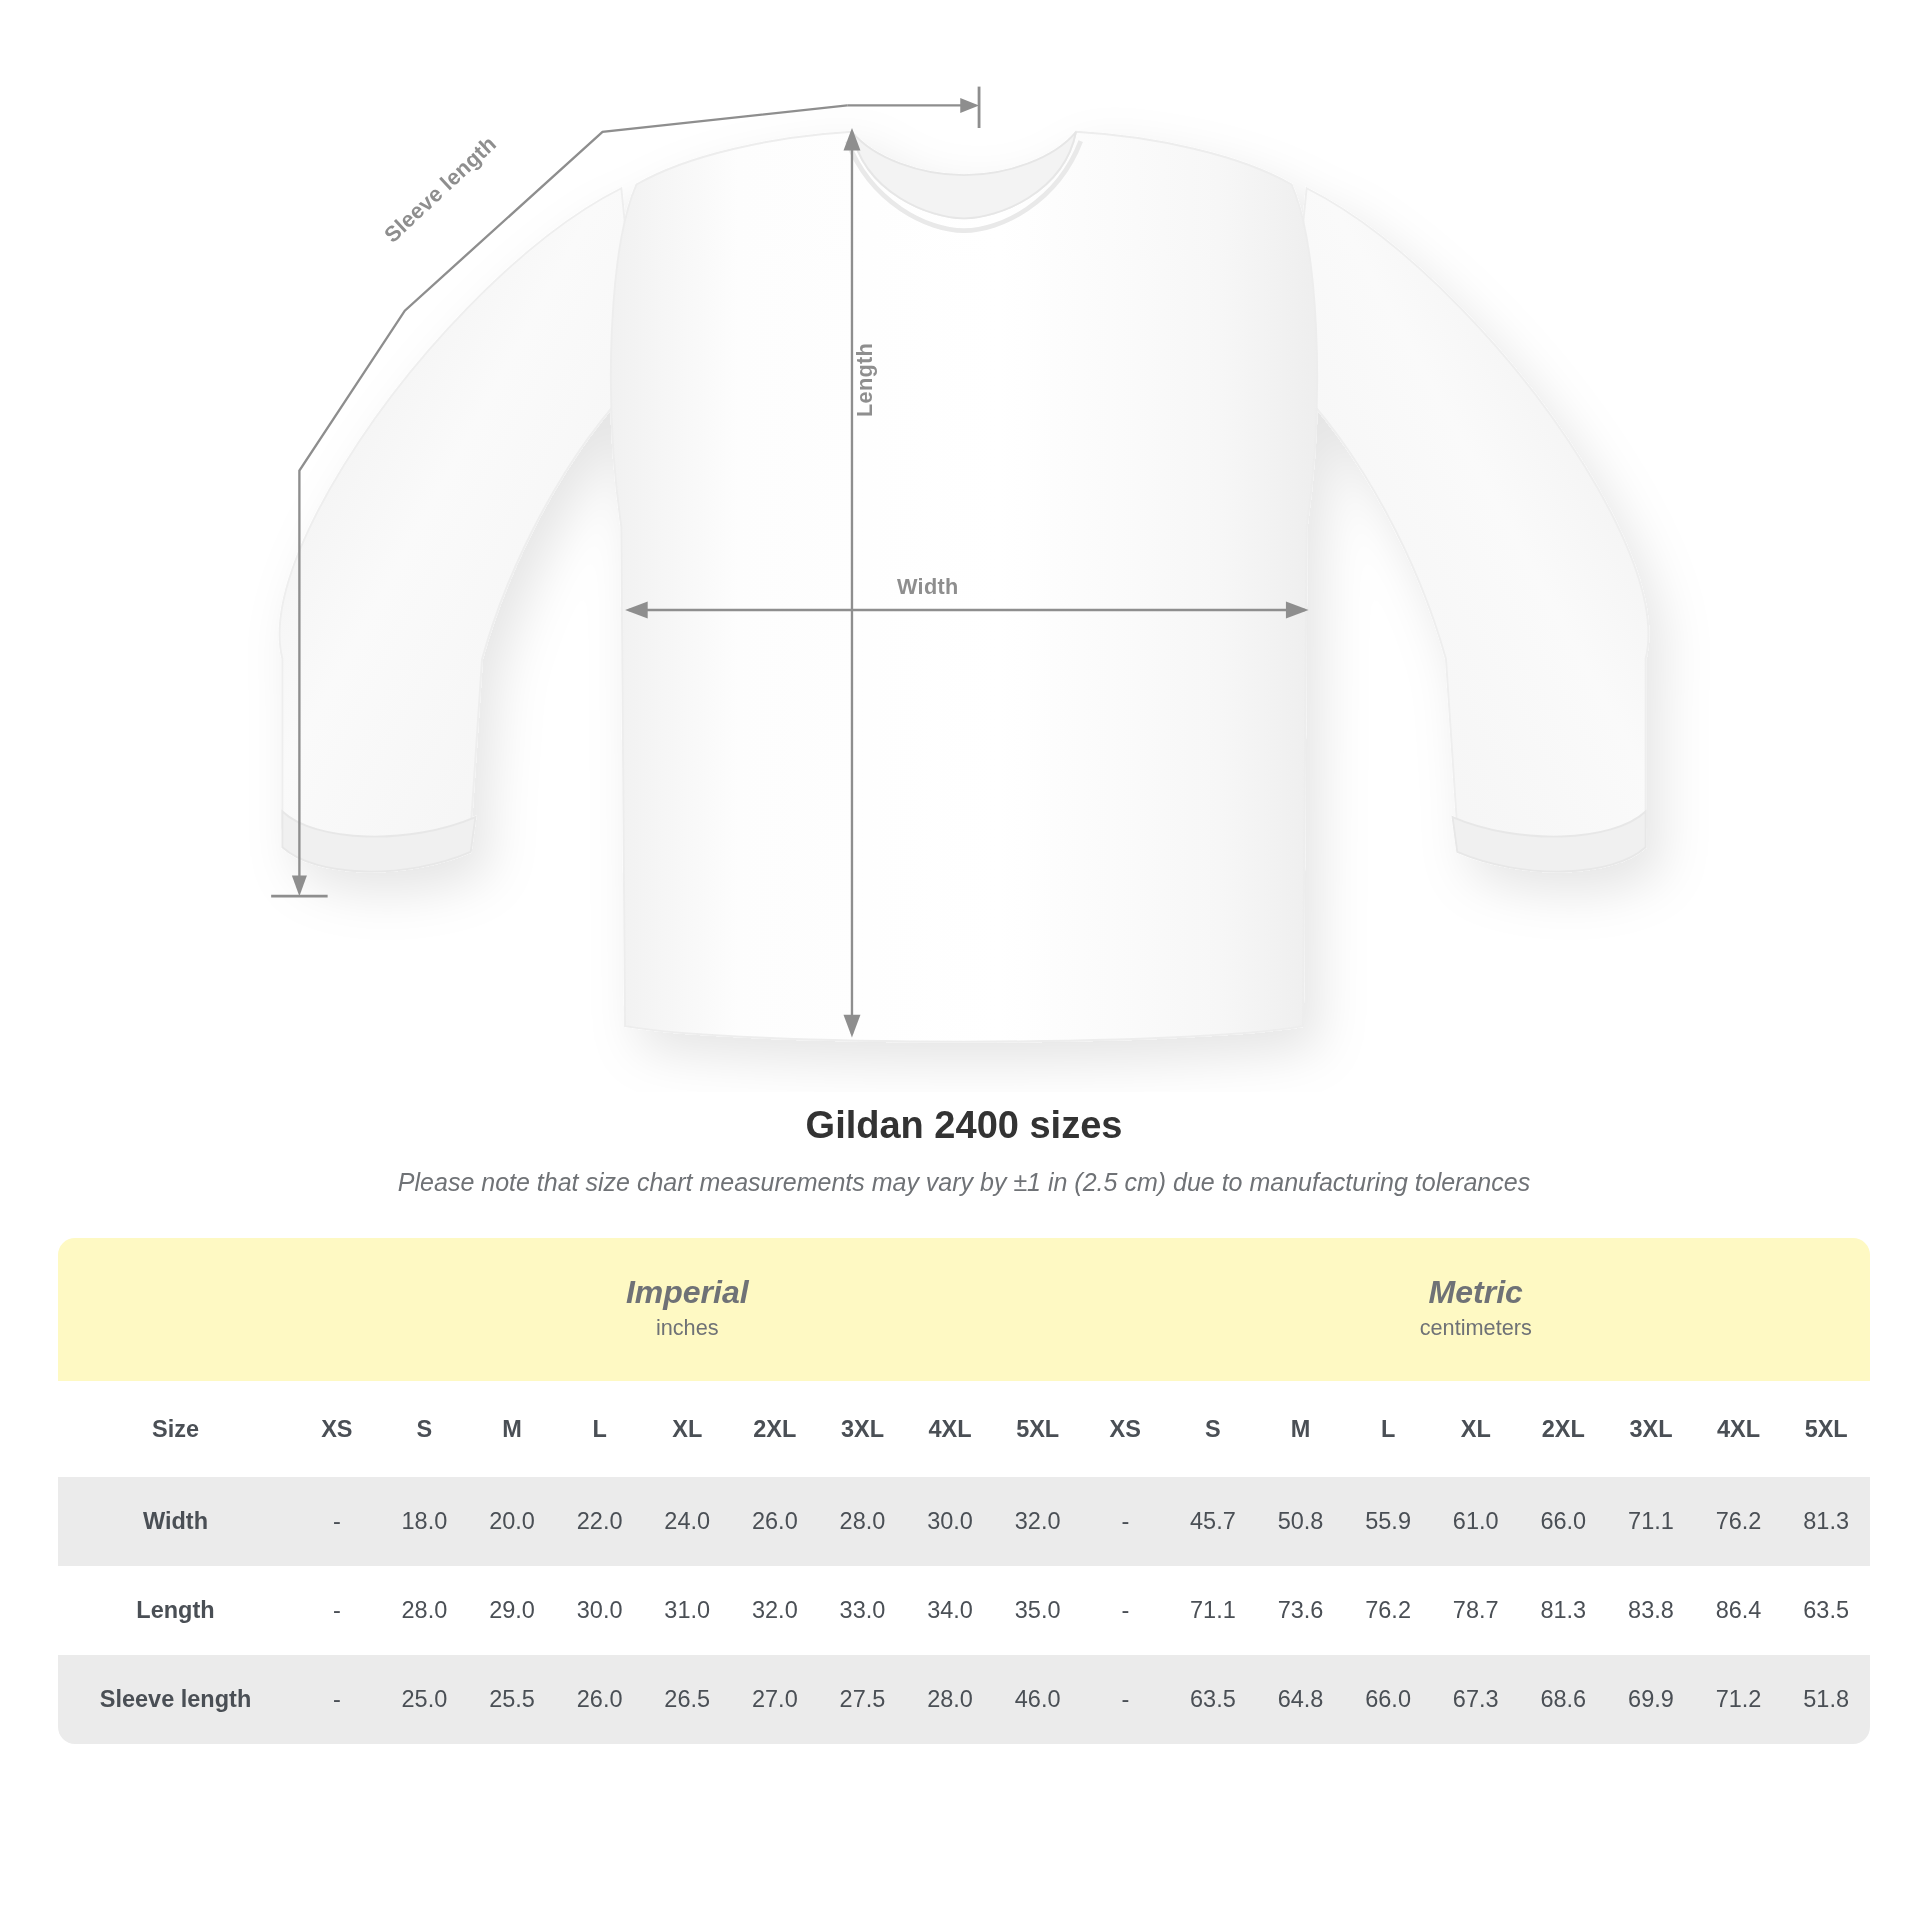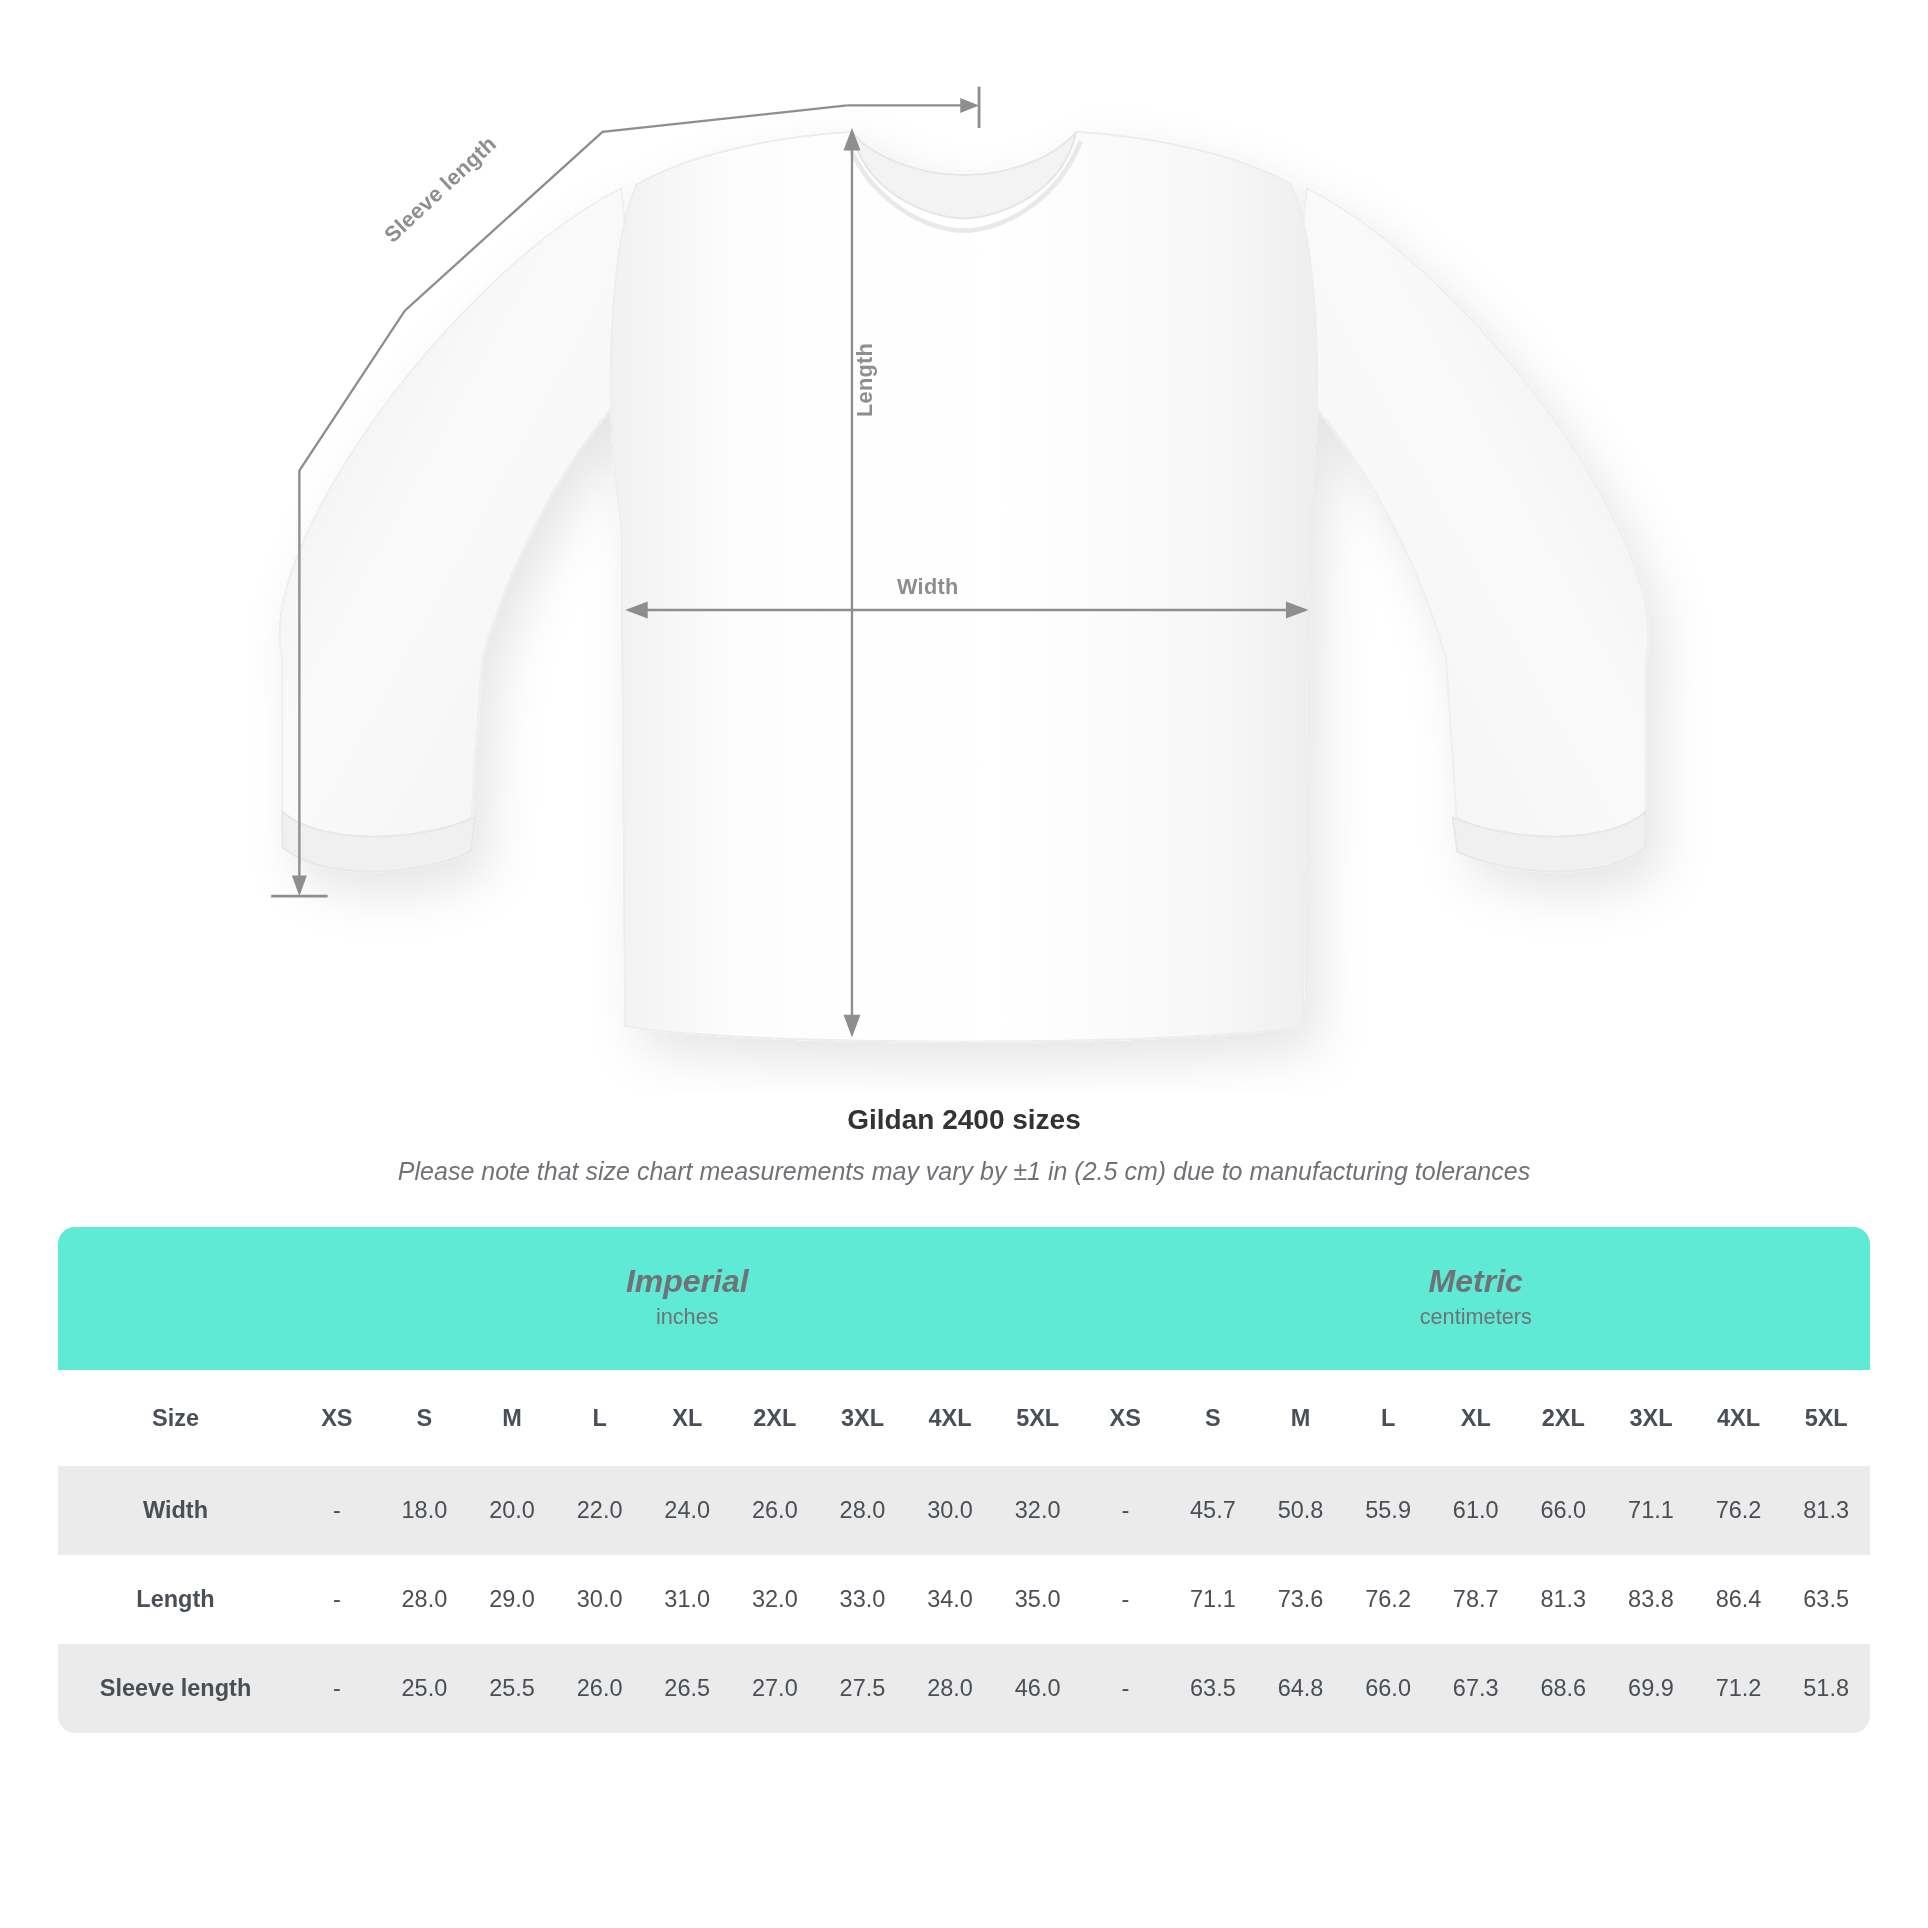--- a/index.html
+++ b/index.html
@@ -55,21 +55,21 @@
     left: 897px;
     top: 574px;
   }
 
   
   .title-block {
     text-align: center;
     margin-top: 9.4px;
   }
   .chart-title {
-    font-size: 28px;
+    font-size: 38px;
     font-weight: bold;
     color: #333333;
     margin: 12px 0 21px 0;
   }
   .chart-subtitle {
     font-size: 25px;
     font-style: italic;
     color: #6f7276;
     margin: 0;
   }
@@ -88,21 +88,21 @@
   }
   table.size-table td,
   table.size-table th {
     text-align: center;
     vertical-align: middle;
     font-size: 23.5px;
     color: #4a4f55;
     border: none;
   }
   .unit-row td {
-    background: #5eead4;
+    background: #fef9c3;
     height: 143px;
     padding: 0;
   }
   .unit-name {
     font-size: 32px;
     font-weight: bold;
     font-style: italic;
     color: #6f7276;
     line-height: 1.15;
   }

